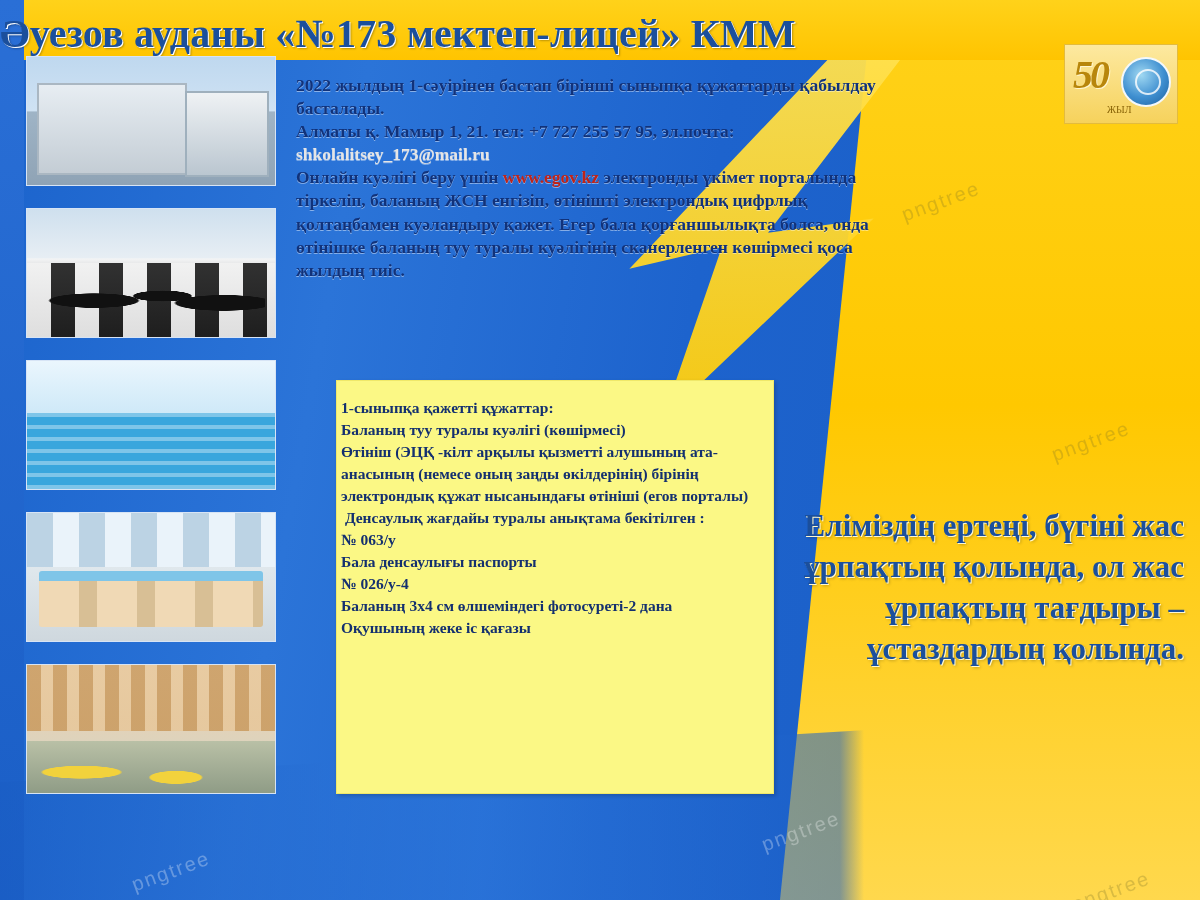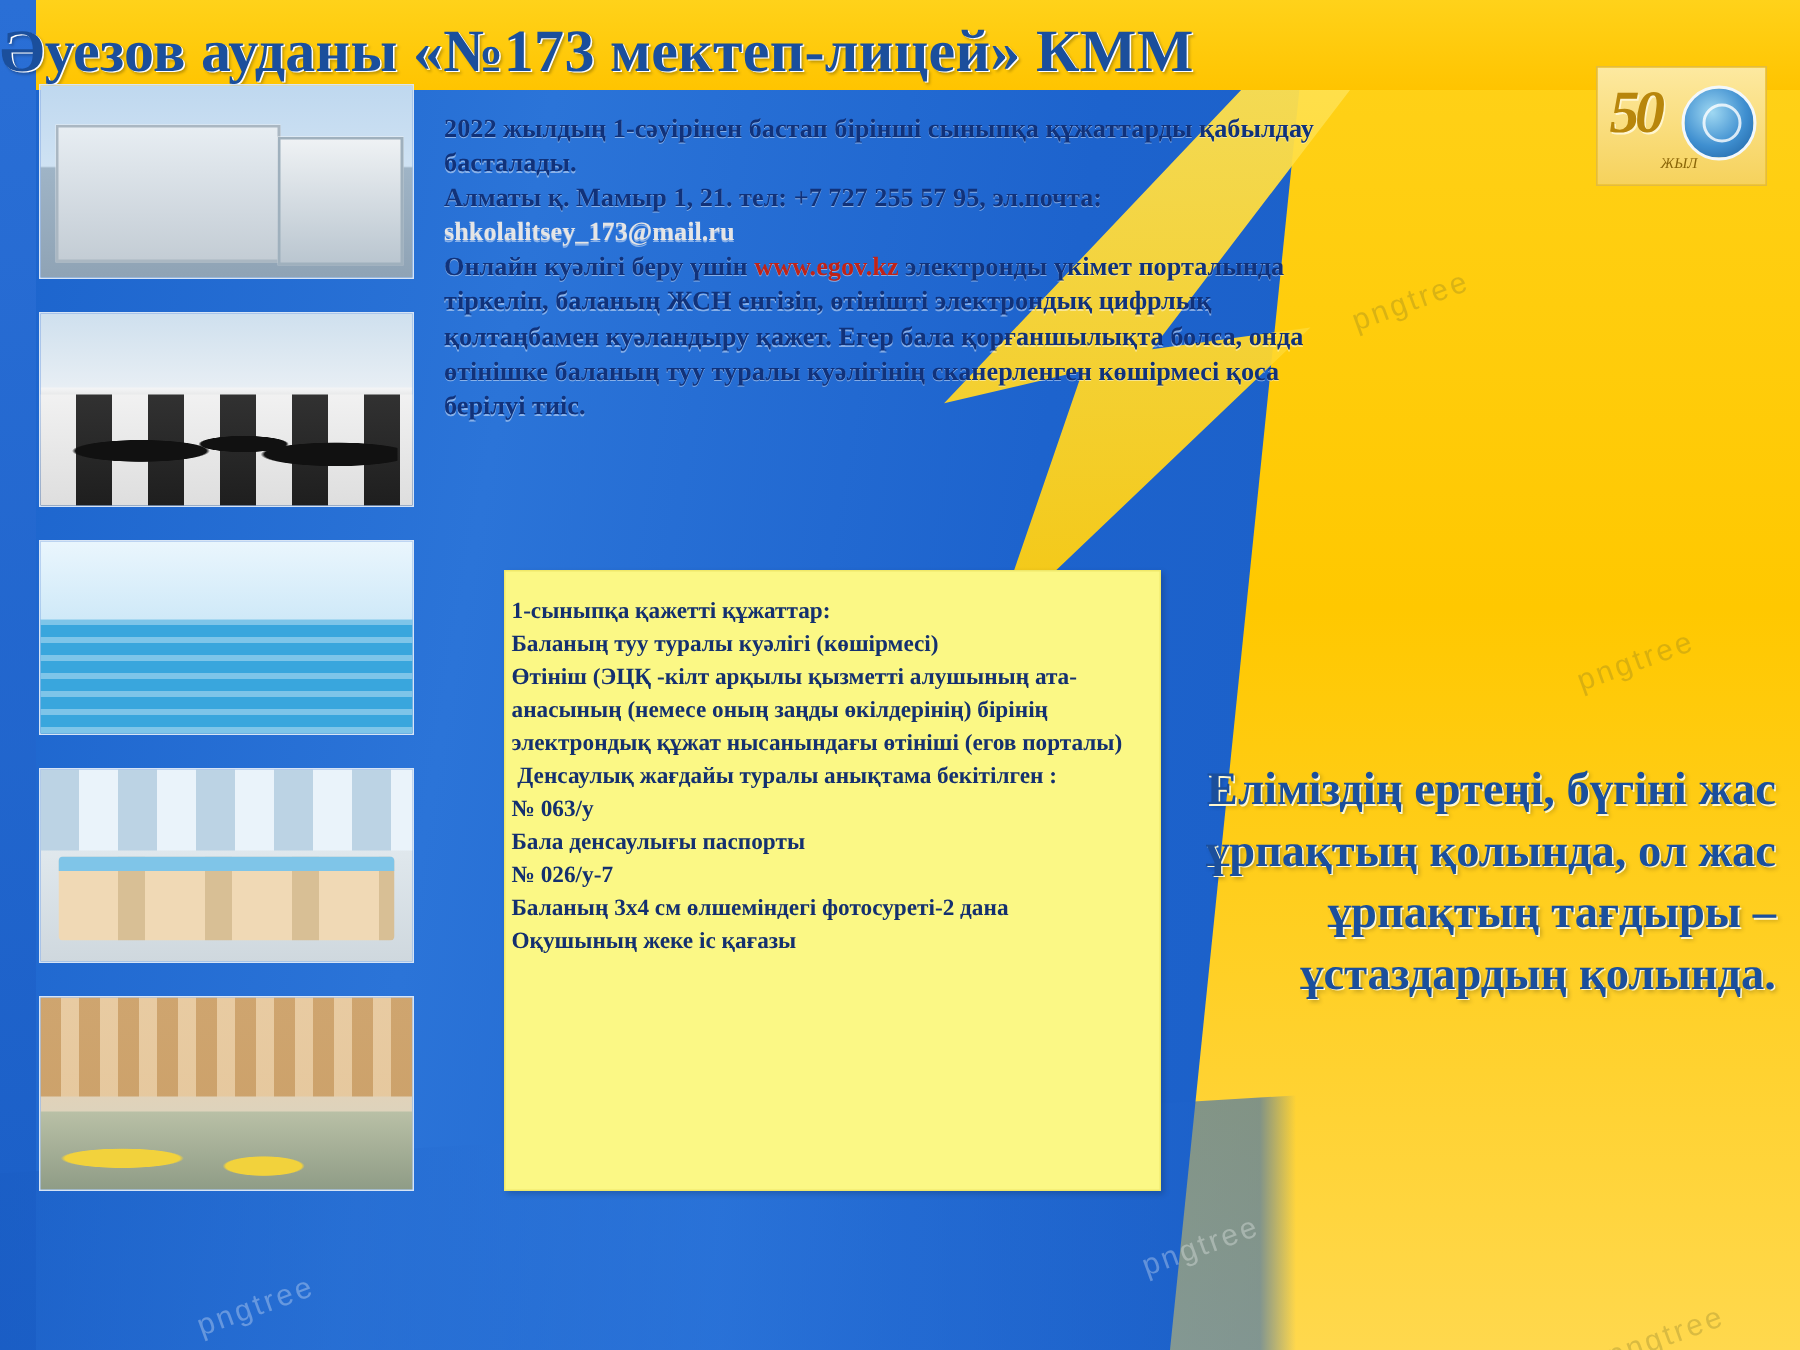--- a/index.html
+++ b/index.html
@@ -115,21 +115,20 @@
     font-style: italic;
     color: #b8860b;
     text-shadow: 1px 1px 0 #fff6cf;
     letter-spacing: -3px;
   }
   .logo .zhyl {
     position: absolute;
     left: 42px;
     bottom: 8px;
     font-size: 10px;
-    font-style: italic;
     color: #8a6508;
   }
   .logo .seal {
     position: absolute;
     right: 6px;
     top: 12px;
     width: 46px;
     height: 46px;
     border-radius: 50%;
     background: radial-gradient(circle at 40% 35%, #9fd8f2 0%, #3f8fd0 55%, #1c5f9e 100%);
@@ -339,32 +338,32 @@
       </div>
     <div class="photo p5">
         <span class="lbl"></span>
       </div>
   </div>
 
   <div class="notice">
     <p>2022 жылдың 1-сәуірінен бастап бірінші сыныпқа құжаттарды қабылдау басталады.</p>
     <p>Алматы қ. Мамыр 1, 21. тел: +7 727 255 57 95, эл.почта:</p>
     <p class="mail">shkolalitsey_173@mail.ru</p>
-    <p><span>Онлайн куәлігі беру үшін </span><span class="egov">www.egov.kz</span><span> электронды үкімет порталында тіркеліп, баланың ЖСН енгізіп, өтінішті электрондық цифрлық қолтаңбамен куәландыру қажет. Егер бала қорғаншылықта болса, онда өтінішке баланың туу туралы куәлігінің сканерленген көшірмесі қоса берілуі тиіс.</span></p>
+    <p><span>Онлайн куәлігі беру үшін </span><span class="egov">www.egov.kz</span><span> электронды үкімет порталында тіркеліп, баланың ЖСН енгізіп, өтінішті электрондық цифрлық қолтаңбамен куәландыру қажет. Егер бала қорғаншылықта болса, онда өтінішке баланың туу туралы куәлігінің сканерленген көшірмесі қоса жылдың тиіс.</span></p>
   </div>
 
   <div class="docbox">
     <div class="inner">
       <div>1-сыныпқа қажетті құжаттар:</div>
       <div>Баланың туу туралы куәлігі (көшірмесі)</div>
       <div>Өтініш (ЭЦҚ -кілт арқылы қызметті алушының ата-анасының (немесе оның заңды өкілдерінің) бірінің электрондық құжат нысанындағы өтініші (егов порталы)</div>
       <div> Денсаулық жағдайы туралы анықтама бекітілген :</div>
       <div>№ 063/у</div>
       <div>Бала денсаулығы паспорты</div>
-      <div>№ 026/у-7</div>
+      <div>№ 026/у-4</div>
       <div>Баланың 3х4 см өлшеміндегі фотосуреті-2 дана</div>
       <div>Оқушының жеке іс қағазы</div>
     </div>
   </div>
 
   <div class="slogan">Еліміздің ертеңі, бүгіні жас ұрпақтың қолында, ол жас ұрпақтың тағдыры – ұстаздардың қолында.</div>
 
 </div>
 
 </body></html>

